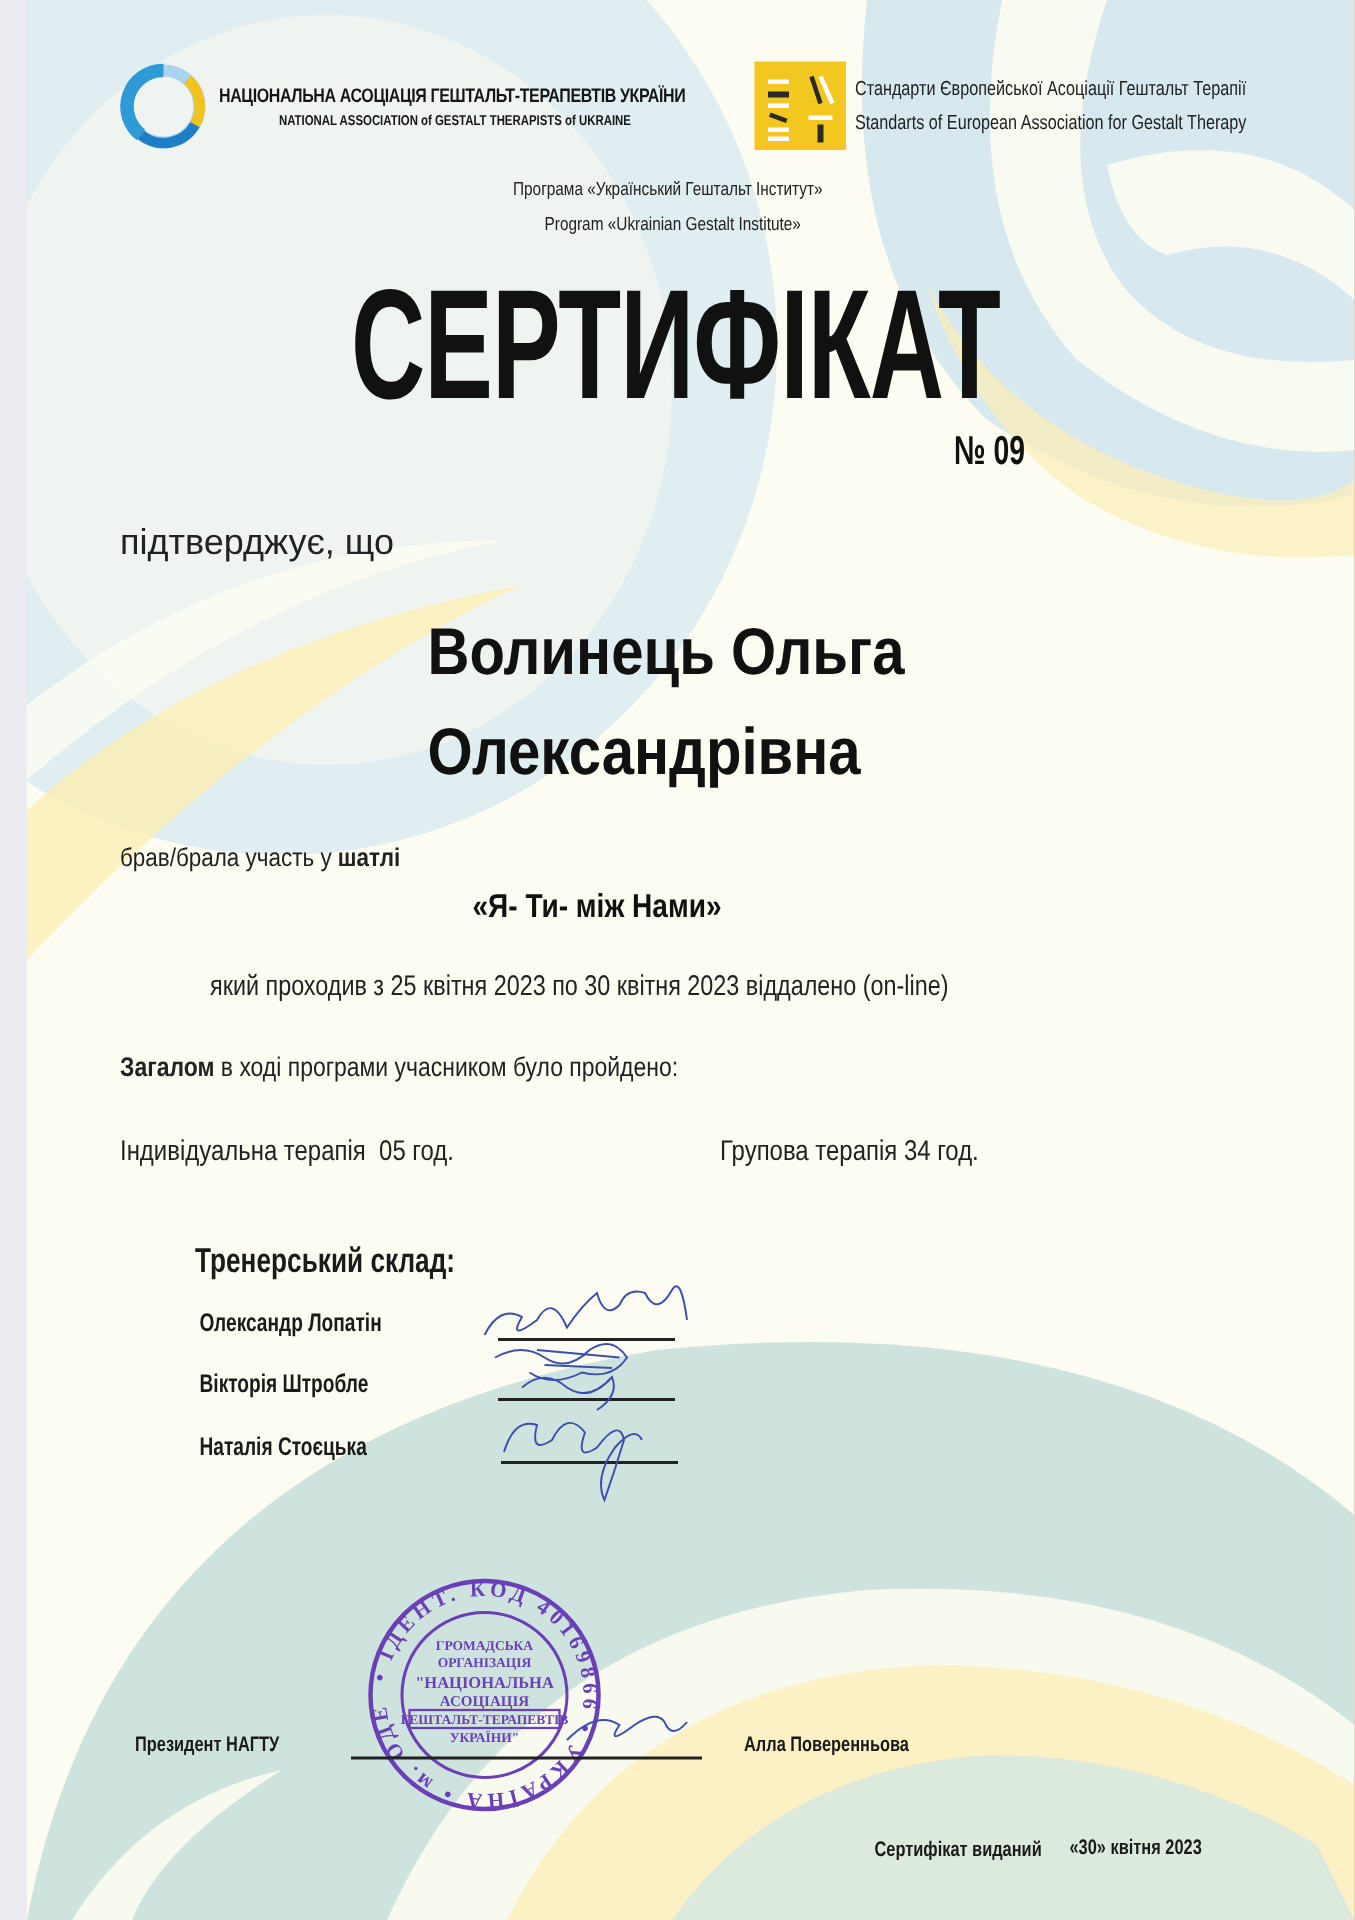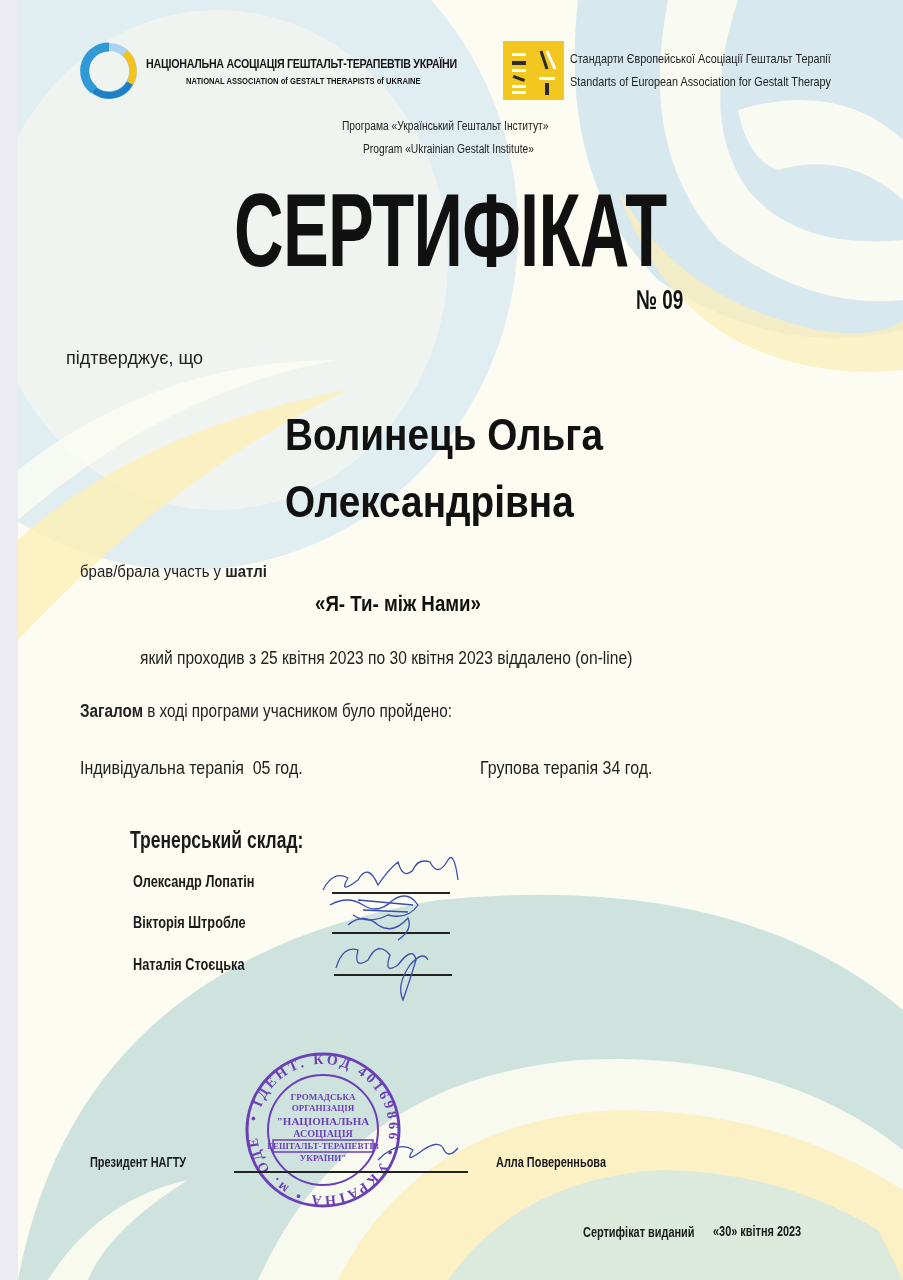--- a/index.html
+++ b/index.html
@@ -24,21 +24,21 @@
   .org-en { left: 168px; top: 75px; font-size: 9.5px; font-weight: bold; transform: scaleX(0.8); }
   .east-box { left: 485px; top: 41px; width: 61px; height: 59px; background: #f2c720; }
   .east-uk { left: 552px; top: 51px; font-size: 13.5px; transform: scaleX(0.8); color: #222; }
   .east-en { left: 552px; top: 74px; font-size: 13.5px; transform: scaleX(0.8); color: #222; }
   .prog-uk { left: 324px; top: 119px; font-size: 12.5px; transform: scaleX(0.82); color: #222; }
   .prog-en { left: 345px; top: 142px; font-size: 12.5px; transform: scaleX(0.82); color: #222; }
 
   .title { left: 216px; top: 178px; font-size: 104px; font-weight: bold; letter-spacing: -1px; transform: scaleX(0.66); line-height: 1; color: #111; }
   .cert-no { left: 618px; top: 285px; font-size: 27px; font-weight: bold; transform: scaleX(0.7); color: #111; }
 
-  .confirms { left: 48px; top: 348px; font-size: 18px; color: #222; }
+  .confirms { left: 62px; top: 348px; font-size: 24px; color: #222; }
   .name1 { left: 267px; top: 410px; font-size: 44px; font-weight: bold; transform: scaleX(0.88); color: #111; }
   .name2 { left: 267px; top: 477px; font-size: 44px; font-weight: bold; transform: scaleX(0.88); color: #111; }
 
   .took-part { left: 62px; top: 562px; font-size: 17px; transform: scaleX(0.88); color: #222; }
   .took-part b { font-weight: bold; }
   .event { left: 297px; top: 591px; font-size: 22px; font-weight: bold; transform: scaleX(0.85); color: #111; }
   .dates { left: 122px; top: 647px; font-size: 19px; transform: scaleX(0.82); color: #222; }
   .total { left: 62px; top: 701px; font-size: 18px; transform: scaleX(0.85); color: #222; }
   .total b { font-weight: bold; }
   .indiv { left: 62px; top: 757px; font-size: 19px; transform: scaleX(0.84); color: #222; }

